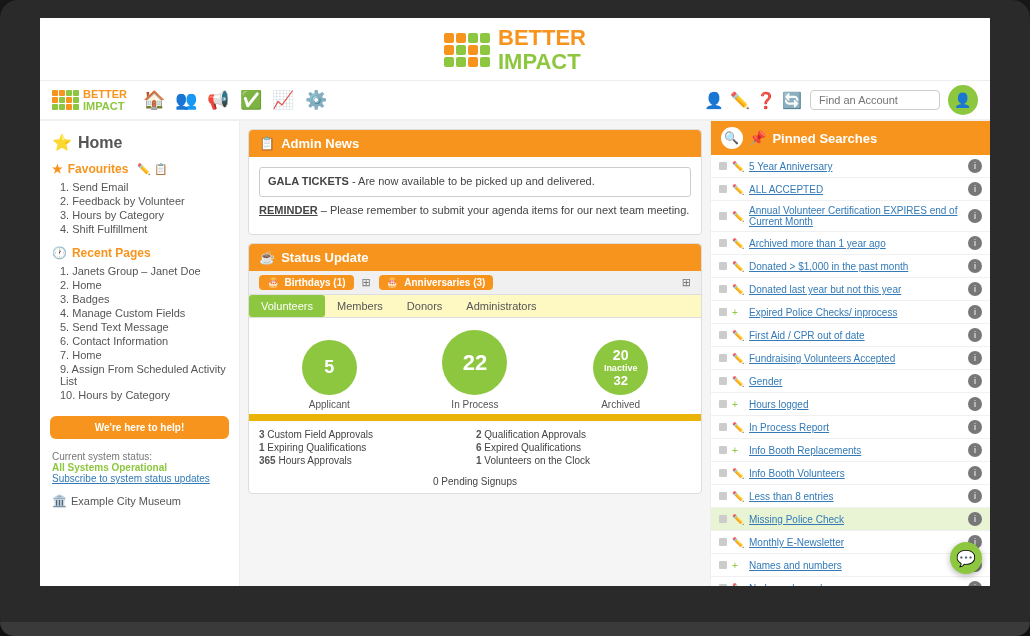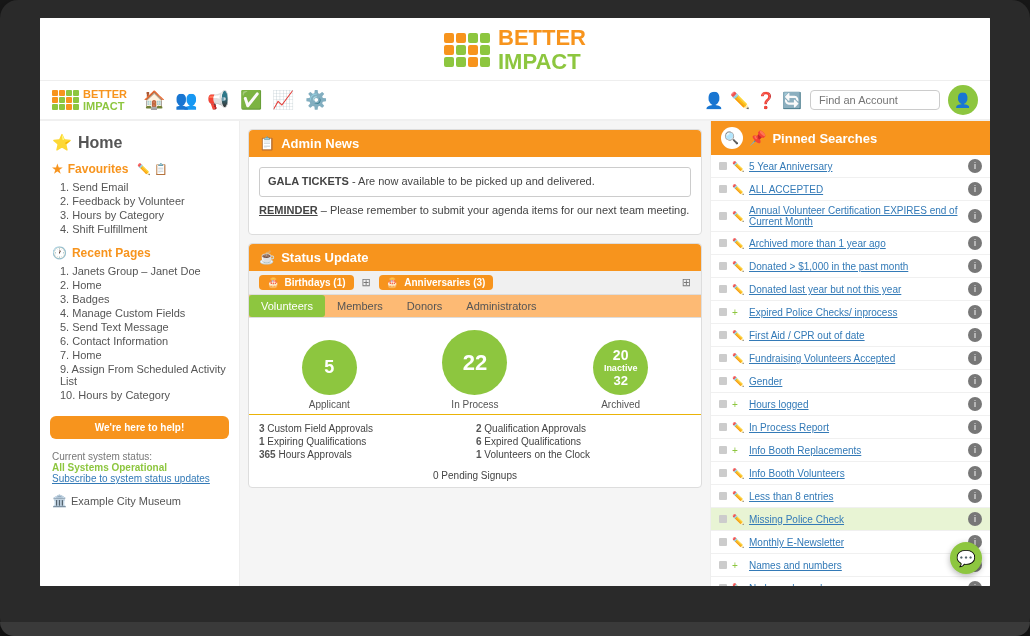--- a/index.html
+++ b/index.html
@@ -282,21 +282,21 @@
 
     
     .status-update {
       background: #fff;
       border: 1px solid #ddd;
       border-radius: 4px;
     }
     .tabs-row {
       display: flex;
       align-items: center;
-      background: #fdba74;
+      background: #fef9c3;
       border-bottom: 1px solid #ddd;
     }
     .tab-btn {
       padding: 5px 12px;
       font-size: 11px;
       cursor: pointer;
       border: none;
       background: transparent;
       color: #555;
     }
@@ -383,21 +383,21 @@
       font-size: 9px;
       color: #fff;
     }
 
     
     .stats-row {
       display: grid;
       grid-template-columns: 1fr 1fr;
       gap: 2px;
       padding: 8px 10px;
-      border-top: 1px solid #eab308;
+      border-top: 7px solid #eab308;
     }
     .stat-item {
       font-size: 10px;
       color: #444;
     }
     .stat-item span { font-weight: bold; color: #555; }
     .stat-pending {
       padding: 2px 10px 6px 10px;
       font-size: 10px;
       color: #444;

